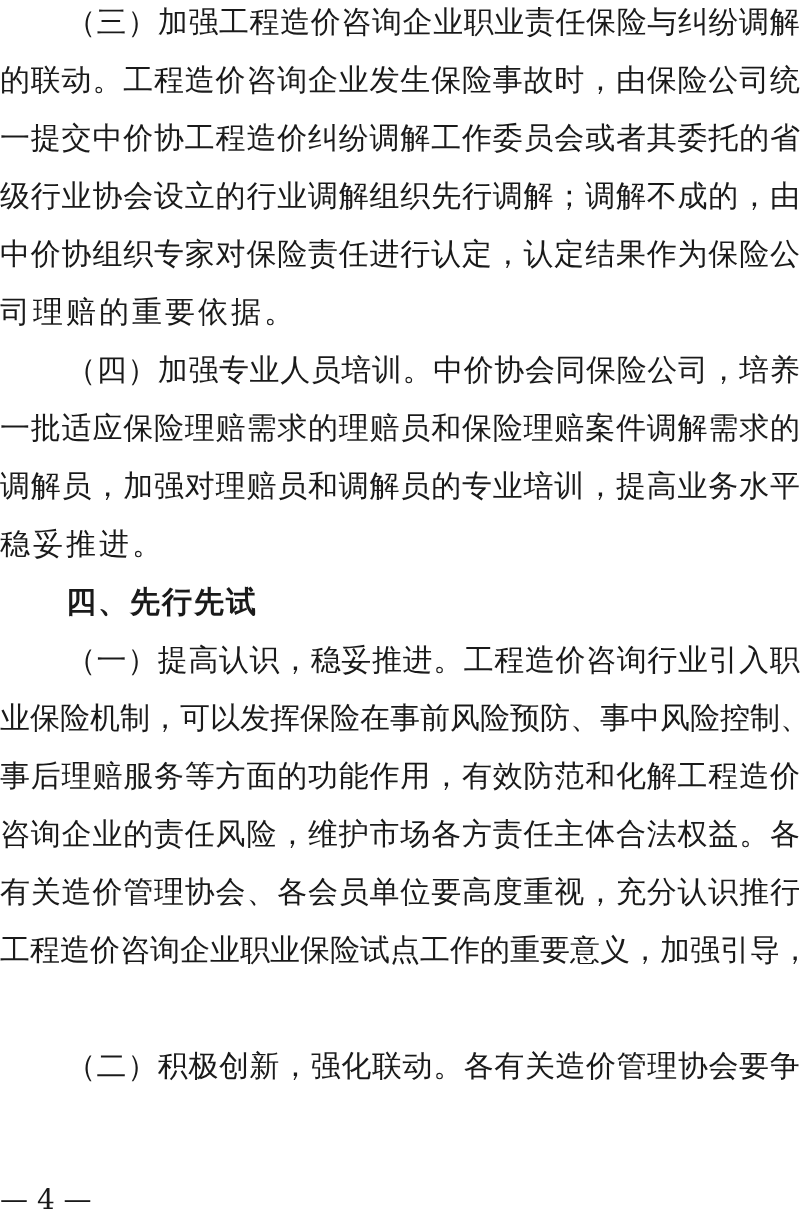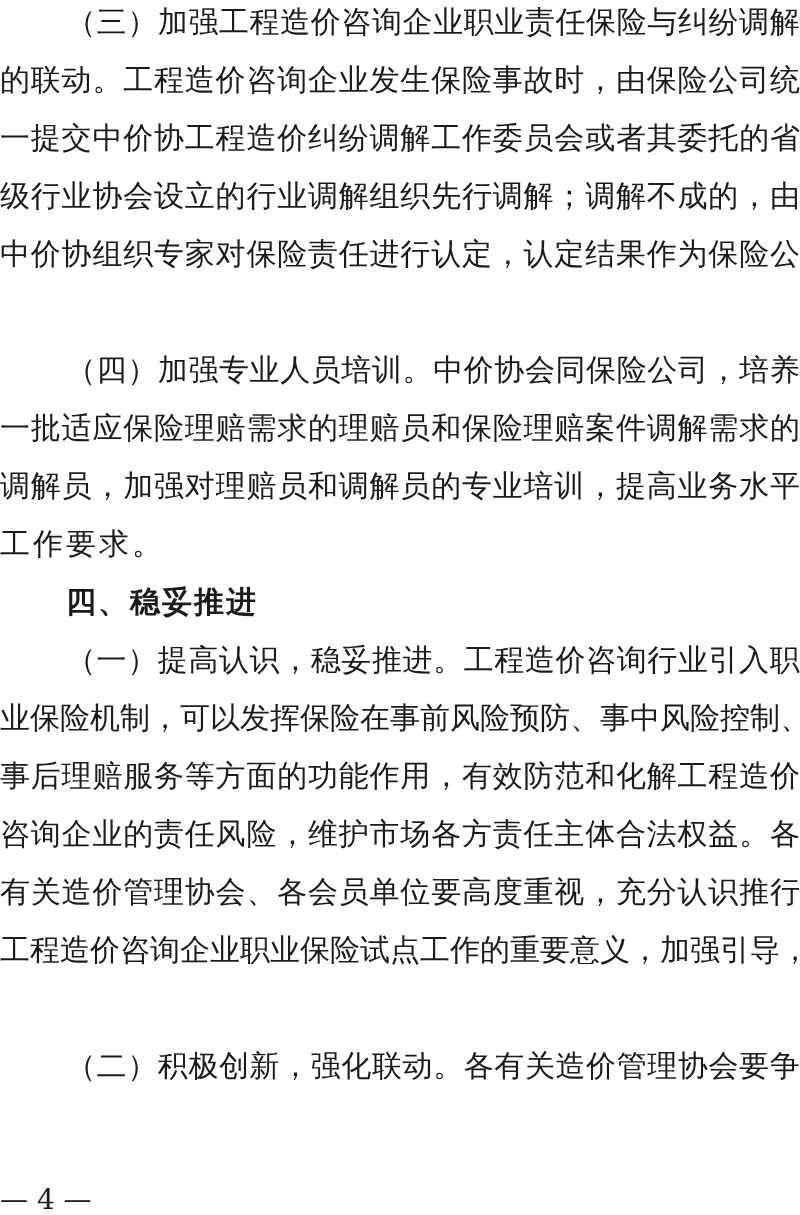--- a/index.html
+++ b/index.html
@@ -187,20 +187,21 @@
       <span>认</span>
       <span>定</span>
       <span>结</span>
       <span>果</span>
       <span>作</span>
       <span>为</span>
       <span>保</span>
       <span>险</span>
       <span>公</span>
     </div>
+  <div class="line short" style="top:292px">司理赔的重要依据。</div>
 
   <div class="line indent" style="top:350px">
       <span>（</span>
       <span>四</span>
       <span>）</span>
       <span>加</span>
       <span>强</span>
       <span>专</span>
       <span>业</span>
       <span>人</span>
@@ -270,23 +271,23 @@
       <span>培</span>
       <span>训</span>
       <span>，</span>
       <span>提</span>
       <span>高</span>
       <span>业</span>
       <span>务</span>
       <span>水</span>
       <span>平</span>
     </div>
-  <div class="line short" style="top:524px">工作要求。</div>
-
-  <div class="line heading indent" style="top:582px">四、稳妥推进</div>
+  <div class="line short" style="top:524px">稳妥推进。</div>
+
+  <div class="line heading indent" style="top:582px">四、先行先试</div>
 
   <div class="line indent" style="top:640px">
       <span>（</span>
       <span>一</span>
       <span>）</span>
       <span>提</span>
       <span>高</span>
       <span>认</span>
       <span>识</span>
       <span>，</span>

